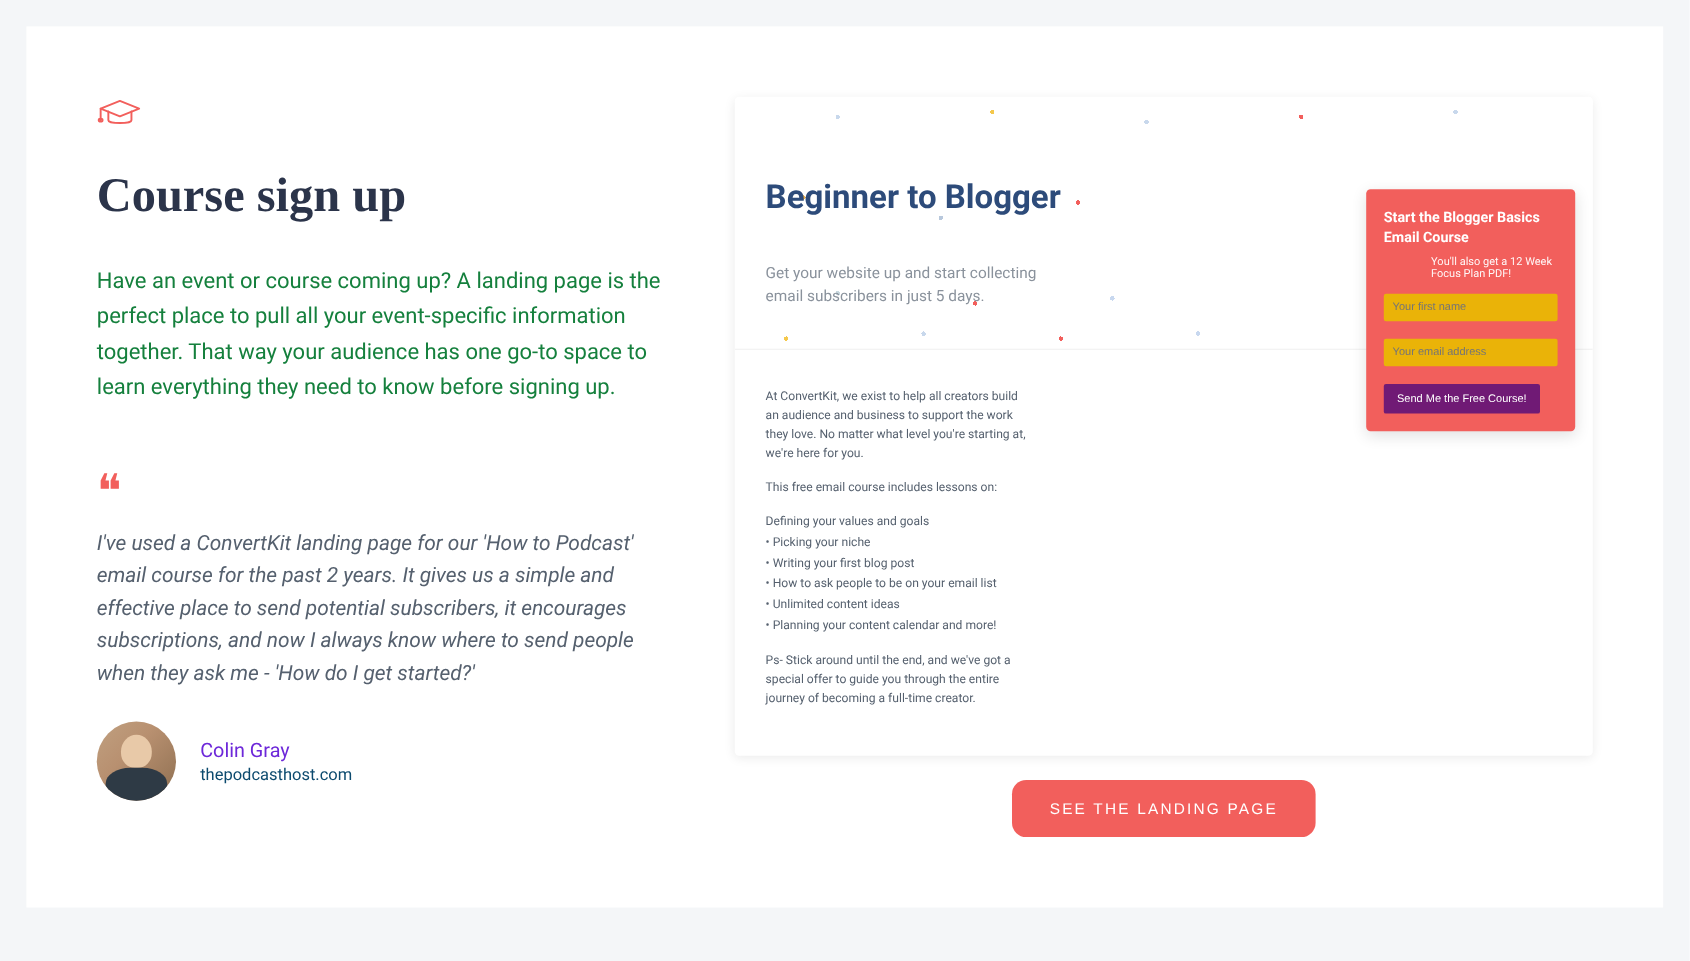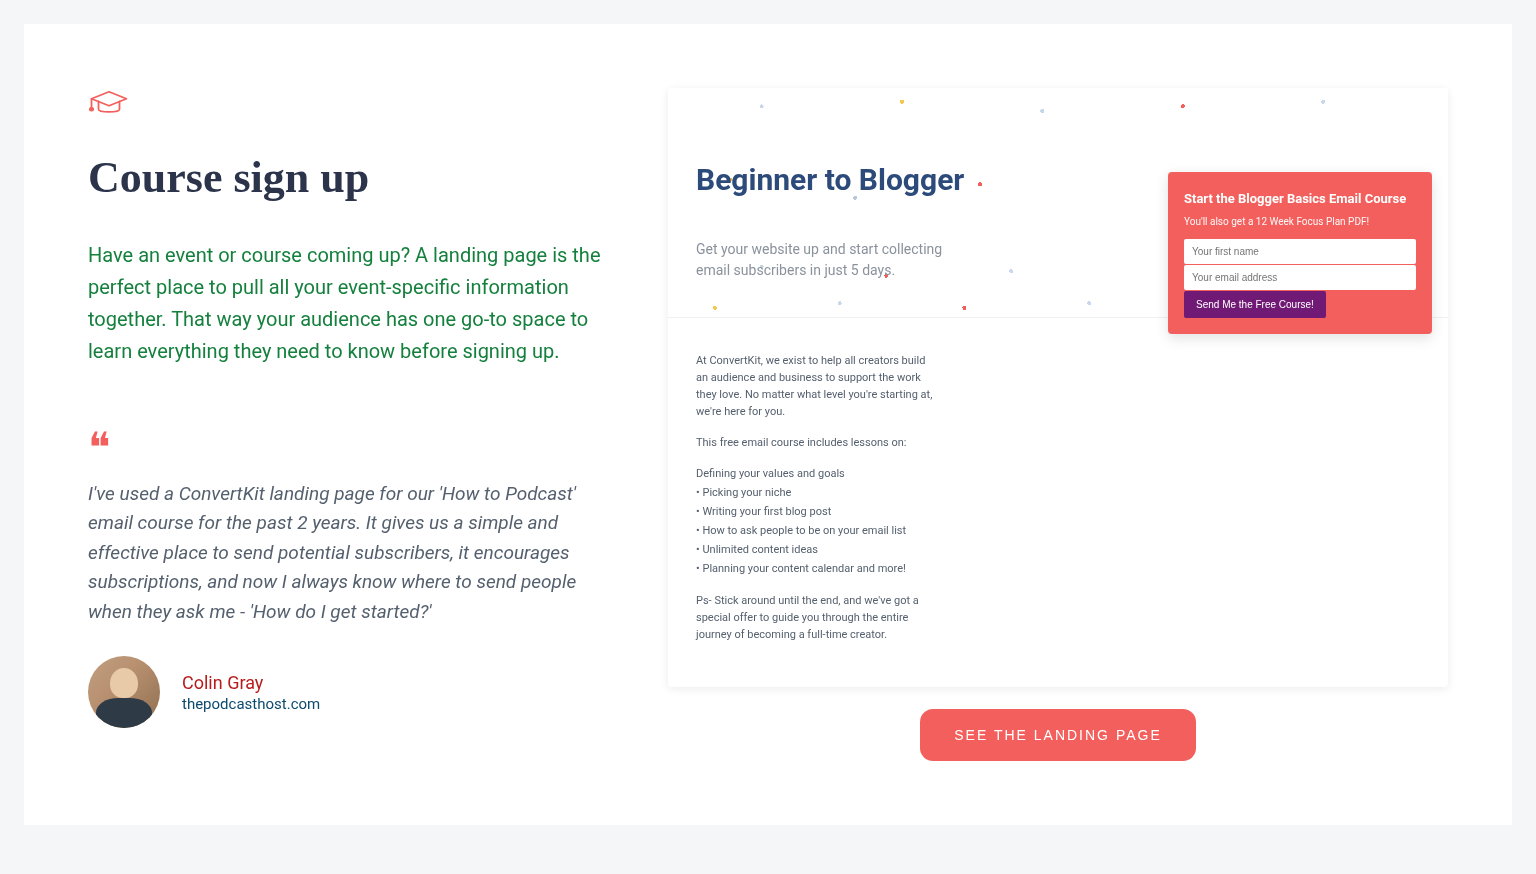--- a/index.html
+++ b/index.html
@@ -74,21 +74,21 @@
     border-radius:50% 50% 45% 45%;
   }
   .avatar::after {
     content:"";
     position:absolute;
     bottom:-6px; left:8px;
     width:56px; height:36px;
     background:#2e3a45;
     border-radius:40% 40% 0 0;
   }
-  .author-name { font-size: 18px; color: #b91c1c; margin-bottom: 2px; }
+  .author-name { font-size: 18px; color: #6d28d9; margin-bottom: 2px; }
   .author-site { font-size: 15px; color: #0c4a6e; }
 
   
   .preview {
     background:#fff;
     border-radius:4px;
     box-shadow: 0 2px 10px rgba(0,0,0,0.08);
     overflow:hidden;
     position:relative;
   }
@@ -125,39 +125,39 @@
   .preview-hero-sub {
     font-size: 14px;
     color: #8a929c;
     max-width: 260px;
     line-height:1.5;
   }
   .form-card {
     position:absolute;
     top: 84px;
     right: 16px;
-    width: 264px;
+    width: 190px;
     background:#f25f5c;
     border-radius:4px;
     padding:18px 16px 16px 16px;
     color:#fff;
     box-shadow: 0 4px 14px rgba(0,0,0,0.12);
     z-index:5;
   }
   .form-card-title { font-size:13px; font-weight:700; line-height:1.35; margin-bottom:8px;}
-  .form-card-sub { font-size:10px; margin-bottom:12px; opacity:0.95;}
+  .form-card-sub { font-size:10px; margin-bottom:12px; opacity:0.95;margin-left:43px;}
   .form-input {
     width:100%;
-    background:#ffffff;
+    background:#eab308;
     border:none;
     border-radius:2px;
     padding:7px 8px;
     font-size:10px;
     color:#555;
-    margin-bottom:1px;
+    margin-bottom:16px;
   }
   .form-btn {
     background:#701a75;
     color:#fff;
     border:none;
     border-radius:2px;
     padding:8px 12px;
     font-size:10px;
     font-weight:400;
     cursor:pointer;

